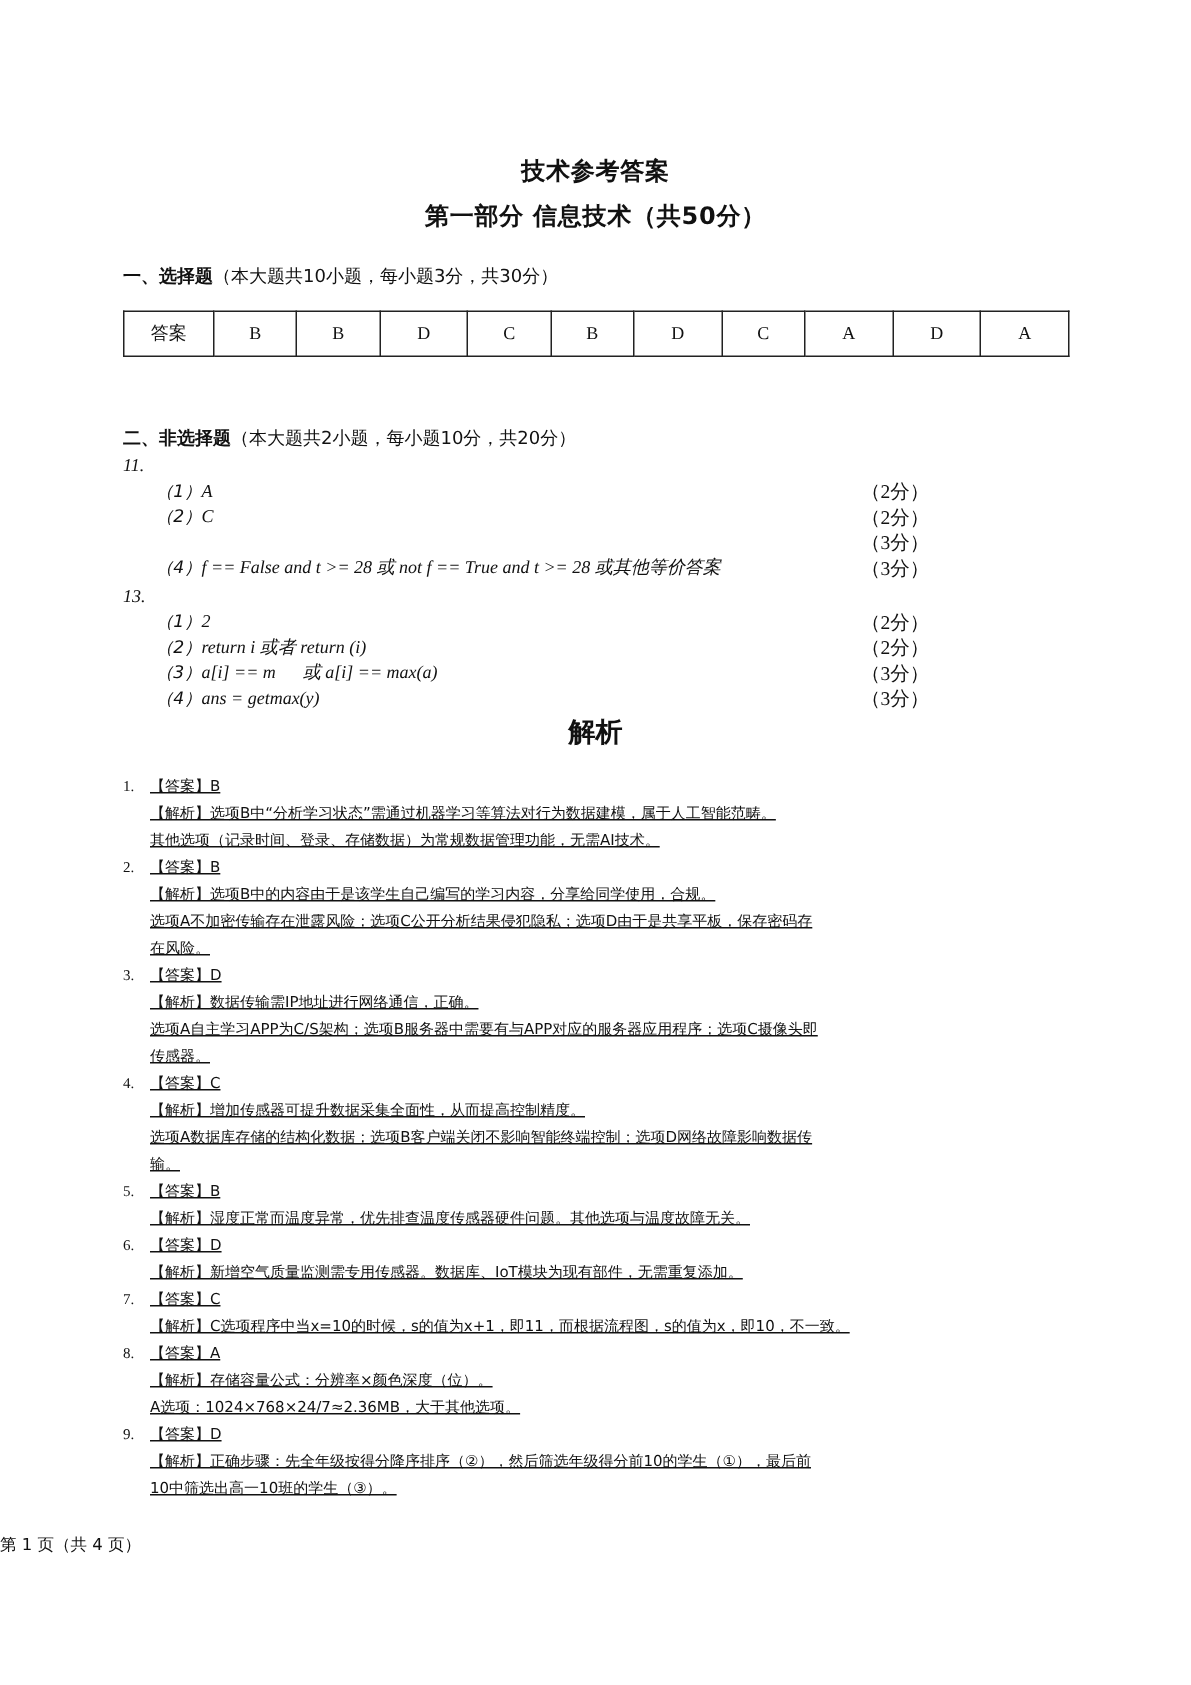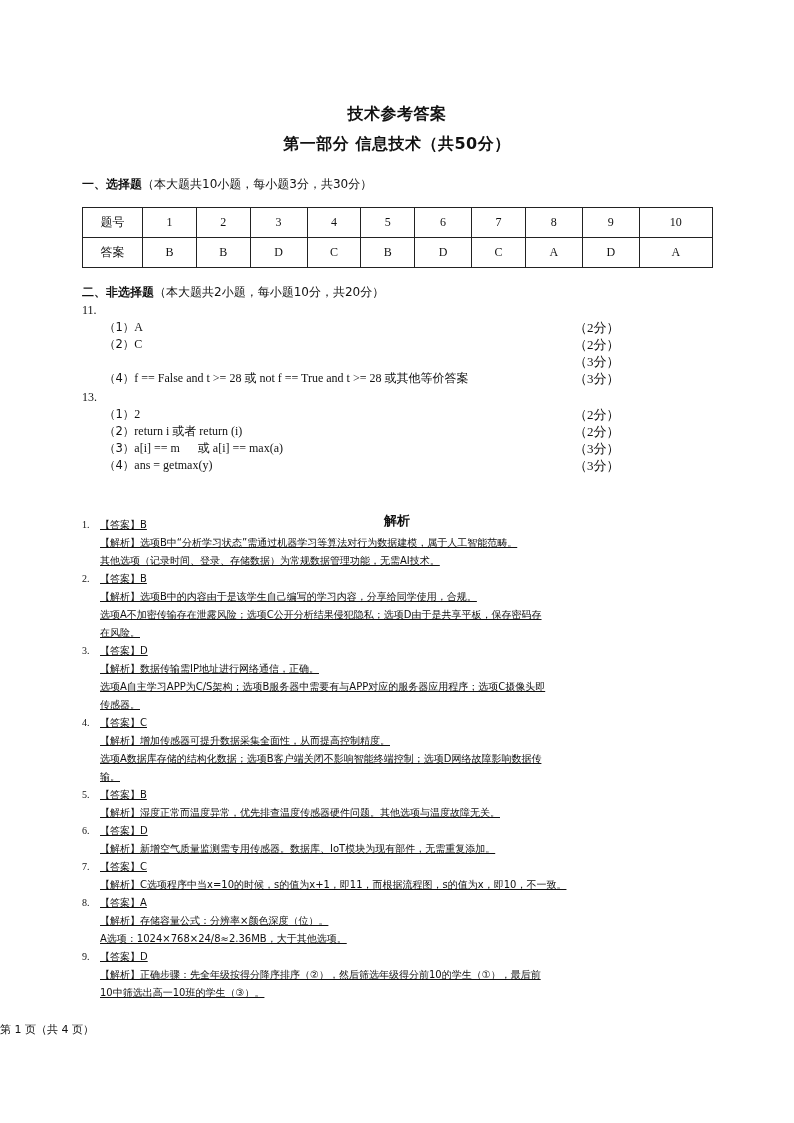--- a/index.html
+++ b/index.html
@@ -27,27 +27,28 @@
     border-collapse: collapse; font-size: 12px;
   }
   table.ans td {
     border: 1px solid #222; height: 27px; text-align: center; vertical-align: middle;
     font-family: "Liberation Serif", serif;
   }
   table.ans td.hdr { width: 57px; font-family: "DejaVu Sans", "Liberation Sans", sans-serif; }
   .line {
     position: absolute; font-size: 12px; line-height: 17px; white-space: nowrap;
     font-family: "Liberation Serif", "DejaVu Serif", serif;
+    font-style: italic;
   }
   .cjk { font-family: "DejaVu Sans", "Liberation Sans", sans-serif; font-size: 11.5px; }
   .score { position: absolute; left: 574px; font-size: 13px; line-height: 17px; white-space: nowrap;
     font-family: "Liberation Serif", serif; }
   .jiexi-title {
-    position: absolute; top: 512px; left: 0; width: 794px; text-align: center;
-    font-family: "DejaVu Sans", "Liberation Sans", sans-serif; font-weight: bold; font-size: 13px;
+    position: absolute; top: 476px; left: 0; width: 794px; text-align: center;
+    font-family: "DejaVu Sans", "Liberation Sans", sans-serif; font-weight: bold; font-size: 18px;
   }
   .exp {
     position: absolute; left: 82px; width: 640px; font-size: 10px; line-height: 18px;
     font-family: "DejaVu Sans", "Liberation Sans", sans-serif;
     text-decoration: underline;
   }
   .exp .row { white-space: nowrap; }
   .exp .indent { padding-left: 18px; }
   .exp .num { display: inline-block; width: 18px; font-family: "Liberation Serif", serif; }
   .footer {
@@ -62,33 +63,20 @@
 
   <div class="title t1">技术参考答案</div>
   <div class="title t2">第一部分  信息技术（共50分）</div>
 
   <div class="section-head" style="top:176px;">
     <b>一、选择题</b><span class="n">（本大题共10小题，每小题3分，共30分）</span>
   </div>
 
   <table class="ans">
     <tbody>
-        <tr>
-      <td class="hdr">题号</td>
-      <td>1</td>
-      <td>2</td>
-      <td>3</td>
-      <td>4</td>
-      <td>5</td>
-      <td>6</td>
-      <td>7</td>
-      <td>8</td>
-      <td>9</td>
-      <td>10</td>
-    </tr>
     <tr>
       <td class="hdr">答案</td>
       <td>B</td>
       <td>B</td>
       <td>D</td>
       <td>C</td>
       <td>B</td>
       <td>D</td>
       <td>C</td>
       <td>A</td>
@@ -148,21 +136,21 @@
     <div class="row indent">【解析】湿度正常而温度异常，优先排查温度传感器硬件问题。其他选项与温度故障无关。</div>
 
     <div class="row"><span class="num">6.</span><span>【答案】D</span></div>
     <div class="row indent">【解析】新增空气质量监测需专用传感器。数据库、IoT模块为现有部件，无需重复添加。</div>
 
     <div class="row"><span class="num">7.</span><span>【答案】C</span></div>
     <div class="row indent">【解析】C选项程序中当x=10的时候，s的值为x+1，即11，而根据流程图，s的值为x，即10，不一致。</div>
 
     <div class="row"><span class="num">8.</span><span>【答案】A</span></div>
     <div class="row indent">【解析】存储容量公式：分辨率×颜色深度（位）。</div>
-    <div class="row indent">A选项：1024×768×24/8≈2.36MB，大于其他选项。</div>
+    <div class="row indent">A选项：1024×768×24/7≈2.36MB，大于其他选项。</div>
 
     <div class="row"><span class="num">9.</span><span>【答案】D</span></div>
     <div class="row indent">【解析】正确步骤：先全年级按得分降序排序（②），然后筛选年级得分前10的学生（①），最后前</div>
     <div class="row indent">10中筛选出高一10班的学生（③）。</div>
   </div>
 
   <div class="footer">第 1 页（共 4 页）</div>
 </div>
 
 </body></html>

